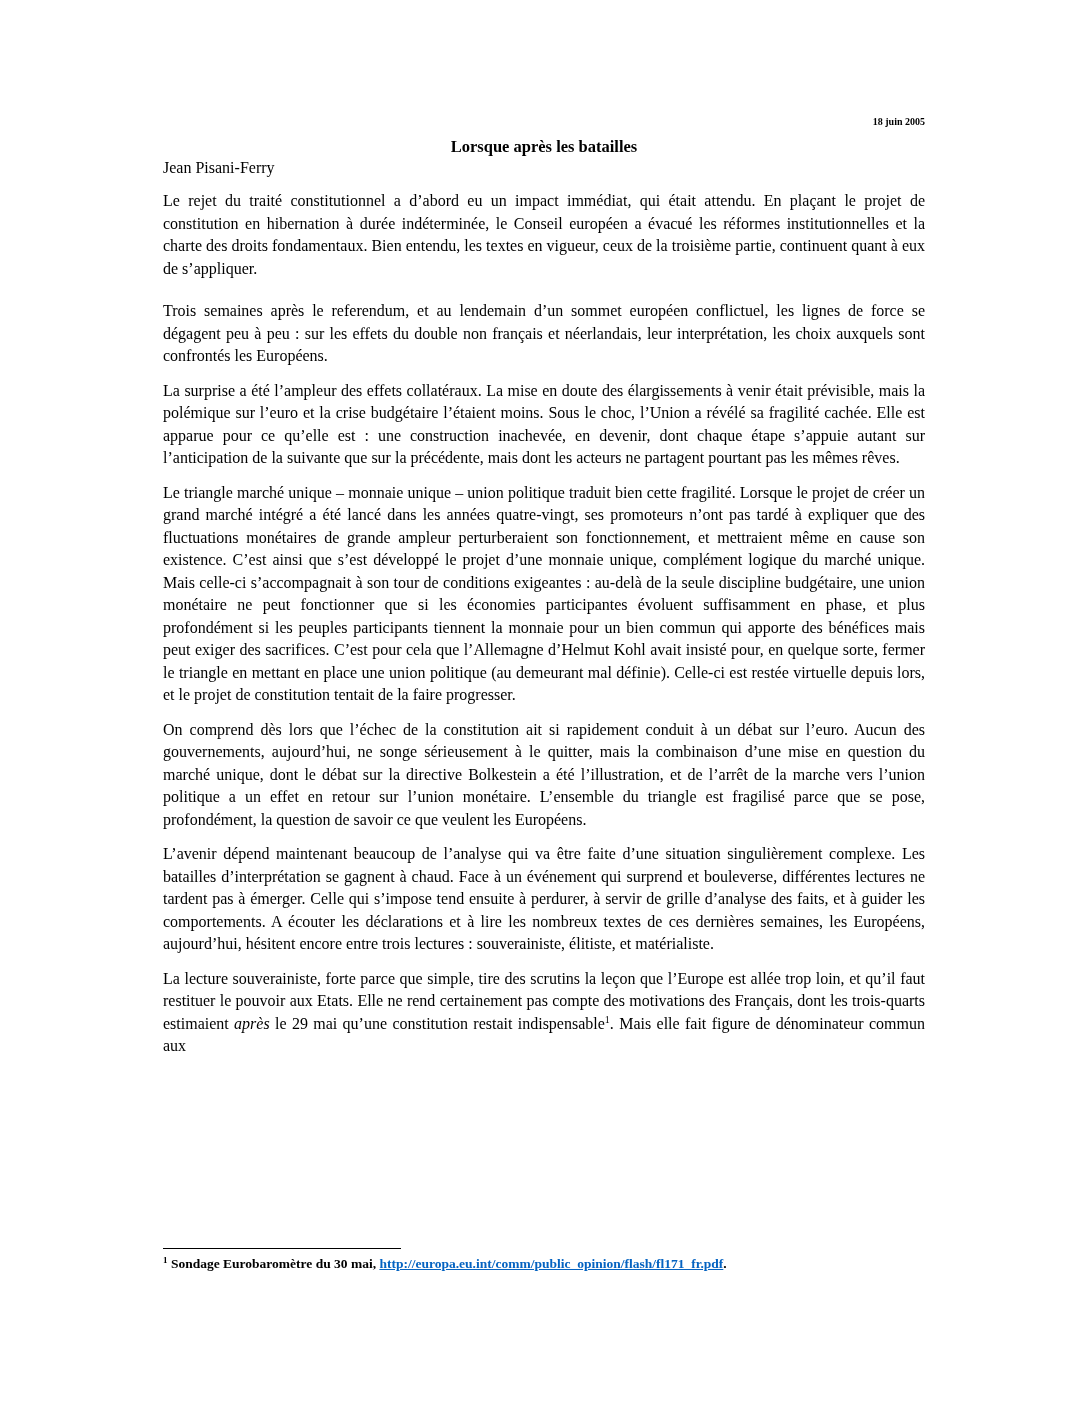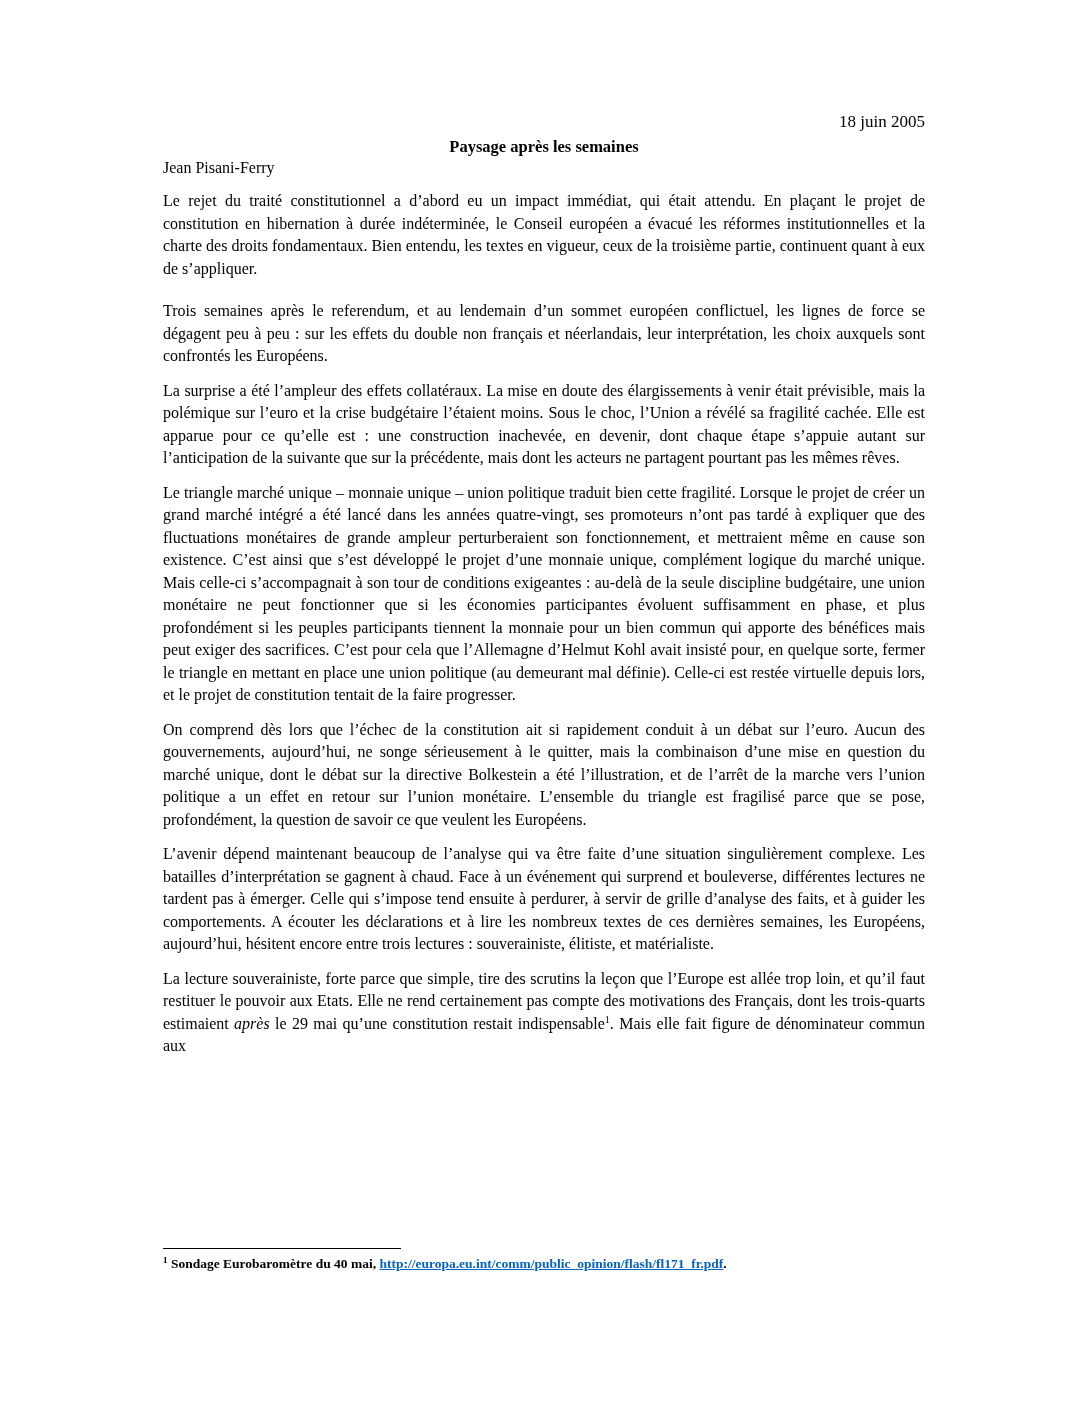--- a/index.html
+++ b/index.html
@@ -11,22 +11,22 @@
   .page {
     width: 1088px;
     height: 1408px;
     background: #ffffff;
     position: relative;
     padding: 112px 163px 0 163px;
     overflow: hidden;
   }
   .date {
     text-align: right;
-    font-weight: normal;
-    font-size: 17px;
+    font-weight: bold;
+    font-size: 10px;
     line-height: 19px;
   }
   .title {
     text-align: center;
     font-weight: bold;
     font-size: 16.5px;
     line-height: 21px;
     margin-top: 5px;
   }
   .author {
@@ -74,36 +74,36 @@
     cursor: pointer;
   }
 </style>
 </head>
 <body>
 
 <div class="page">
 
   <div class="date">18 juin 2005</div>
 
-  <div class="title">Paysage après les semaines</div>
+  <div class="title">Lorsque après les batailles</div>
 
   <div class="author">Jean Pisani-Ferry</div>
 
   <p class="para">Le rejet du traité constitutionnel a d’abord eu un impact immédiat, qui était attendu. En plaçant le projet de constitution en hibernation à durée indéterminée, le Conseil européen a évacué les réformes institutionnelles et la charte des droits fondamentaux. Bien entendu, les textes en vigueur, ceux de la troisième partie, continuent quant à eux de s’appliquer.</p>
 
   <p class="para first">Trois semaines après le referendum, et au lendemain d’un sommet européen conflictuel, les lignes de force se dégagent peu à peu : sur les effets du double non français et néerlandais, leur interprétation, les choix auxquels sont confrontés les Européens.</p>
 
   <p class="para">La surprise a été l’ampleur des effets collatéraux. La mise en doute des élargissements à venir était prévisible, mais la polémique sur l’euro et la crise budgétaire l’étaient moins. Sous le choc, l’Union a révélé sa fragilité cachée. Elle est apparue pour ce qu’elle est : une construction inachevée, en devenir, dont chaque étape s’appuie autant sur l’anticipation de la suivante que sur la précédente, mais dont les acteurs ne partagent pourtant pas les mêmes rêves.</p>
 
   <p class="para">Le triangle marché unique – monnaie unique – union politique traduit bien cette fragilité. Lorsque le projet de créer un grand marché intégré a été lancé dans les années quatre-vingt, ses promoteurs n’ont pas tardé à expliquer que des fluctuations monétaires de grande ampleur perturberaient son fonctionnement, et mettraient même en cause son existence. C’est ainsi que s’est développé le projet d’une monnaie unique, complément logique du marché unique. Mais celle-ci s’accompagnait à son tour de conditions exigeantes : au-delà de la seule discipline budgétaire, une union monétaire ne peut fonctionner que si les économies participantes évoluent suffisamment en phase, et plus profondément si les peuples participants tiennent la monnaie pour un bien commun qui apporte des bénéfices mais peut exiger des sacrifices. C’est pour cela que l’Allemagne d’Helmut Kohl avait insisté pour, en quelque sorte, fermer le triangle en mettant en place une union politique (au demeurant mal définie). Celle-ci est restée virtuelle depuis lors, et le projet de constitution tentait de la faire progresser.</p>
 
   <p class="para">On comprend dès lors que l’échec de la constitution ait si rapidement conduit à un débat sur l’euro. Aucun des gouvernements, aujourd’hui, ne songe sérieusement à le quitter, mais la combinaison d’une mise en question du marché unique, dont le débat sur la directive Bolkestein a été l’illustration, et de l’arrêt de la marche vers l’union politique a un effet en retour sur l’union monétaire. L’ensemble du triangle est fragilisé parce que se pose, profondément, la question de savoir ce que veulent les Européens.</p>
 
   <p class="para">L’avenir dépend maintenant beaucoup de l’analyse qui va être faite d’une situation singulièrement complexe. Les batailles d’interprétation se gagnent à chaud. Face à un événement qui surprend et bouleverse, différentes lectures ne tardent pas à émerger. Celle qui s’impose tend ensuite à perdurer, à servir de grille d’analyse des faits, et à guider les comportements. A écouter les déclarations et à lire les nombreux textes de ces dernières semaines, les Européens, aujourd’hui, hésitent encore entre trois lectures : souverainiste, élitiste, et matérialiste.</p>
 
   <p class="para"><span>La lecture souverainiste, forte parce que simple, tire des scrutins la leçon que l’Europe est allée trop loin, et qu’il faut restituer le pouvoir aux Etats. Elle ne rend certainement pas compte des motivations des Français, dont les trois-quarts estimaient </span><em>après</em><span> le 29 mai qu’une constitution restait indispensable</span><sup class="fnref">1</sup><span>. Mais elle fait figure de dénominateur commun aux</span></p>
 
   <div class="footnote-block">
     <div class="fn-rule"></div>
-    <div class="footnote"><sup class="fn-num">1</sup><span> Sondage Eurobaromètre du 40 mai, </span><a class="fn-link" href="#" style="color: rgb(5, 99, 193); margin-top: 36px;">http://europa.eu.int/comm/public_opinion/flash/fl171_fr.pdf</a><span>.</span></div>
+    <div class="footnote"><sup class="fn-num">1</sup><span> Sondage Eurobaromètre du 30 mai, </span><a class="fn-link" href="#" style="color: rgb(5, 99, 193); margin-top: 36px;">http://europa.eu.int/comm/public_opinion/flash/fl171_fr.pdf</a><span>.</span></div>
   </div>
 
 </div>
 
 </body></html>

